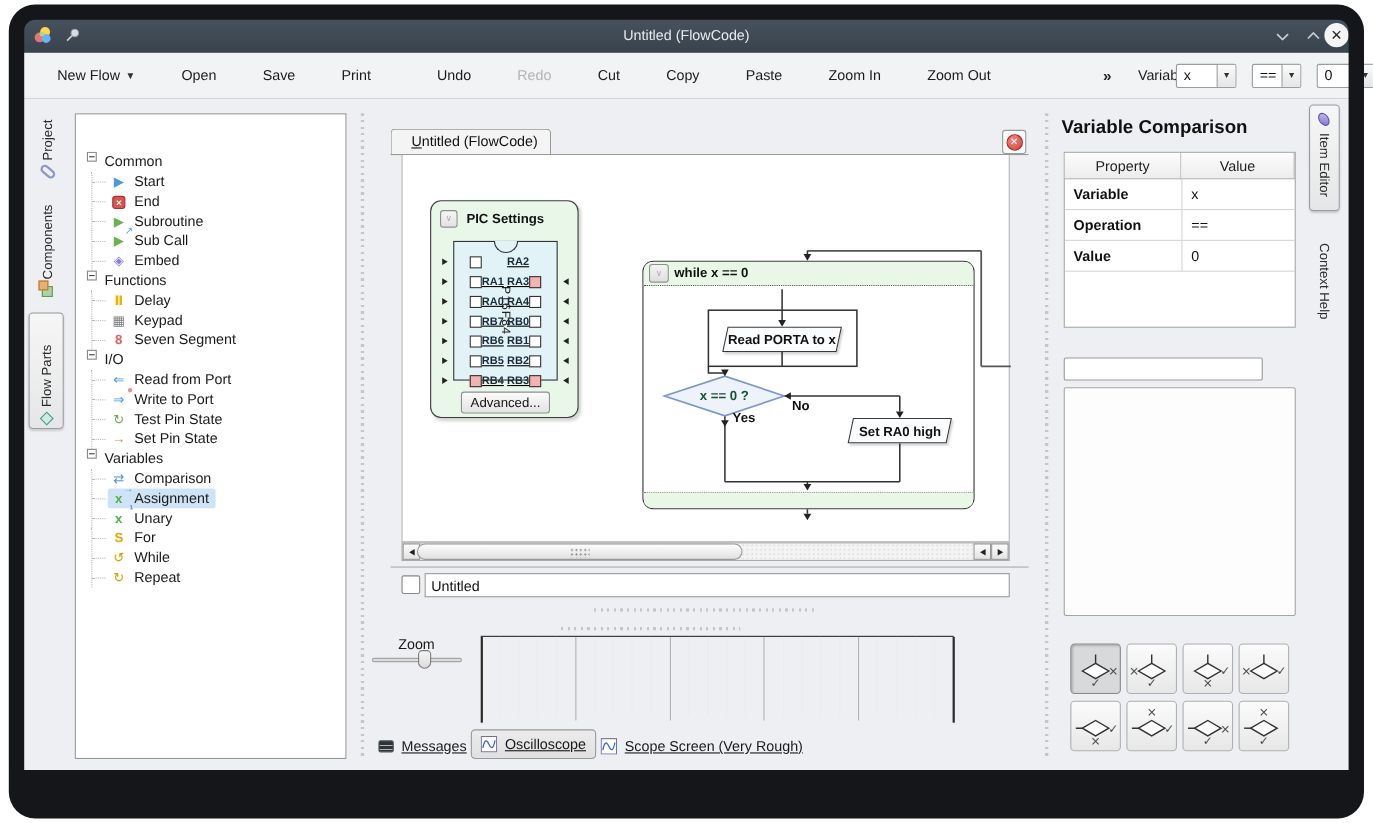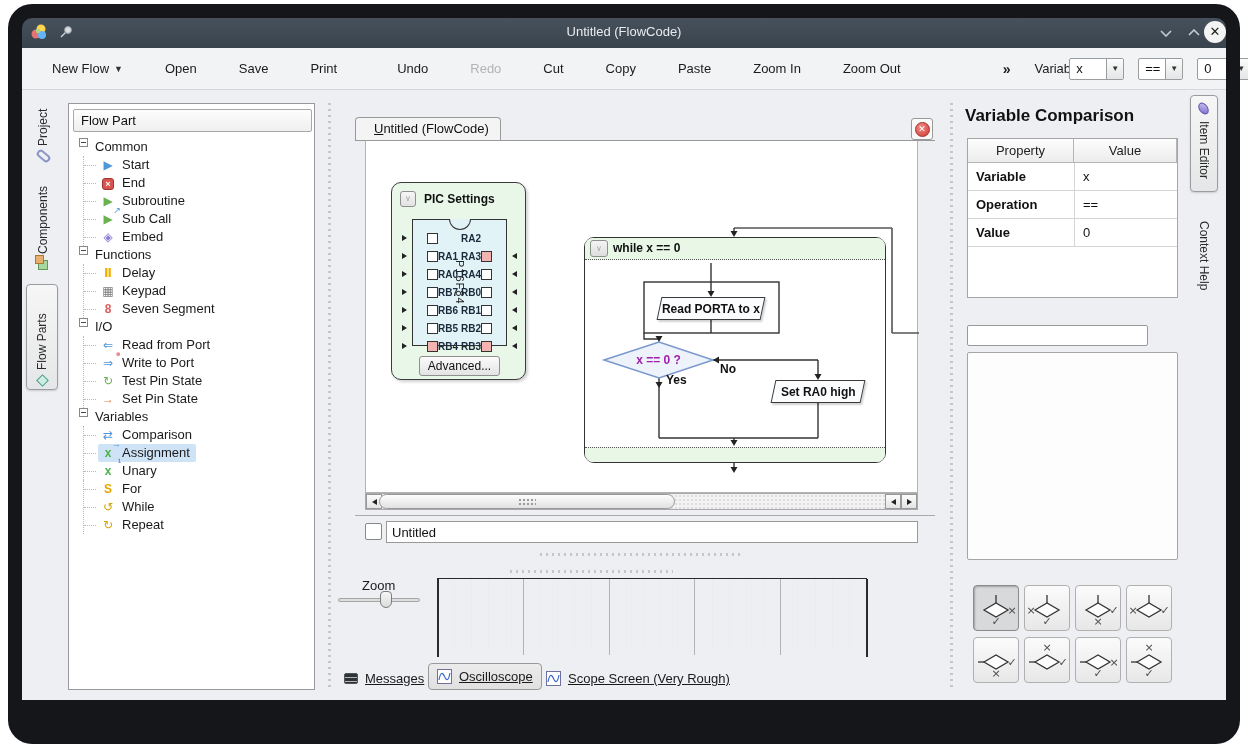--- a/index.html
+++ b/index.html
@@ -93,21 +93,21 @@
   .pic-check { position:absolute; left:8px; top:8px; width:16px; height:16px; background:linear-gradient(#f6f6f6,#e2e2e2);
                border:1px solid #8f8f8f; border-radius:3px; color:#aaa; font-size:8px; text-align:center; line-height:14px; }
   .pic-title { position:absolute; left:32px; top:9px; font-size:12px; font-weight:600; color:#111; }
   .chip { position:absolute; left:20px; top:36px; width:95px; height:127px; background:#e2f3f8; border:1.2px solid #333; }
   .chip-notch { position:absolute; left:36px; top:-1px; width:22px; height:11px; background:#e2f3f8; border:1.2px solid #333;
                 border-top:none; border-radius:0 0 22px 22px; }
   .chip-label { position:absolute; inset:0; display:flex; align-items:center; justify-content:center;
                 writing-mode:vertical-rl; font-size:11px; color:#222; letter-spacing:1px; }
   .pins { position:absolute; top:46px; }
   .pins.left { left:10px; } .pins.right { right:8px; top:64px; }
-  .pin-row { height:18px; display:flex; align-items:center; gap:20px; }
+  .pin-row { height:18px; display:flex; align-items:center; gap:20px;text-decoration:underline; }
   .pins.right .pin-row { justify-content:flex-end; }
   .pin-box { width:11px; height:11px; background:#fff; border:1px solid #333; flex:none; }
   .pin-box.active { background:#f2b3b1; }
   .pin-label { font-size:10px; font-weight:600; color:#1a2a3a; margin:0 3px; }
   .tri-r { width:0; height:0; border-top:3px solid transparent; border-bottom:3px solid transparent; border-left:5px solid #222; }
   .tri-l { width:0; height:0; border-top:3px solid transparent; border-bottom:3px solid transparent; border-right:5px solid #222; }
   .advanced-btn { position:absolute; left:27px; top:173px; width:81px; height:20px; background:linear-gradient(#fbfbfb,#e3e3e3);
                   border:1px solid #8f8f8f; border-radius:3px; font-size:12px; color:#111; text-align:center; line-height:18px; }
 
   
@@ -118,21 +118,21 @@
   .while-footer { position:absolute; left:0; right:0; bottom:0; height:15px; background:#e9f7e7;
                   border-top:1px dotted #555; border-radius:0 0 8px 8px; }
   .while-collapse { position:absolute; left:5px; top:2px; width:18px; height:17px; background:linear-gradient(#f4f4f4,#dedede);
                     border:1px solid #8f8f8f; border-radius:3px; color:#aaa; font-size:8px; text-align:center; line-height:15px; }
   .while-label { position:absolute; left:28px; top:3px; font-size:12px; font-weight:600; color:#111; }
   .io-shape { position:absolute; border:1.4px solid #3a3a3a; background:#fbfcfe; transform:skewX(-12deg);
               box-shadow:2px 2px 2px rgba(0,0,0,.18); display:flex; align-items:center; justify-content:center; }
   .io-shape .txt { transform:skewX(12deg); font-size:12px; font-weight:600; color:#111; white-space:nowrap; }
   .flow-label { position:absolute; font-size:12px; font-weight:600; color:#111; }
   .dec-label { position:absolute; left:238px; top:201px; width:109px; height:36px; display:flex; align-items:center;
-               justify-content:center; font-size:12px; font-weight:600; color:#a21caf; }
+               justify-content:center; font-size:12px; font-weight:600; color:#14532d; }
   .canvas svg.overlay { position:absolute; left:0; top:0; pointer-events:none; }
 
   
   .hscroll { position:absolute; left:345px; top:445px; width:553px; height:17px; background:#f3f3f3; border:1px solid #aaa;
              background-image:radial-gradient(#ddd 0.8px,transparent 0.8px); background-size:4px 4px; }
   .hs-btn { position:absolute; top:0; width:16px; height:15px; background:linear-gradient(#fcfcfc,#e4e4e4); border:1px solid #999;
             display:flex; align-items:center; justify-content:center; }
   .hs-thumb { position:absolute; left:13px; top:0; width:296px; height:15px; background:linear-gradient(#fdfdfd,#e1e1e1);
               border:1px solid #999; border-radius:8px; }
   .hs-thumb::after { content:""; position:absolute; left:50%; top:3px; width:18px; height:9px; margin-left:-9px;
@@ -271,21 +271,20 @@
       </div>
     </div>
     <div class="vtab vtab-left active" style="left:6px;top:236px;width:32px;height:106px">
       <div class="vtab-inner" style="width:106px;height:30px">
         <span class="flowpart-glyph"></span>
         <span>Flow Parts</span>
       </div>
     </div>
 
     <div class="tree-panel">
-      <div class="tree-header">Flow Part</div>
       <div class="tree-body" id="tree-body">
           <div class="tree-row">
             <span class="tree-expander"></span>
             <span>Common</span>
           </div>
           <div class="tree-children">
             <div class="tree-row tree-item">
               <span class="row-core">
                 <span class="tree-icon"><span style="color: rgb(78, 151, 216);">▶</span></span>
                 <span>Start</span>

